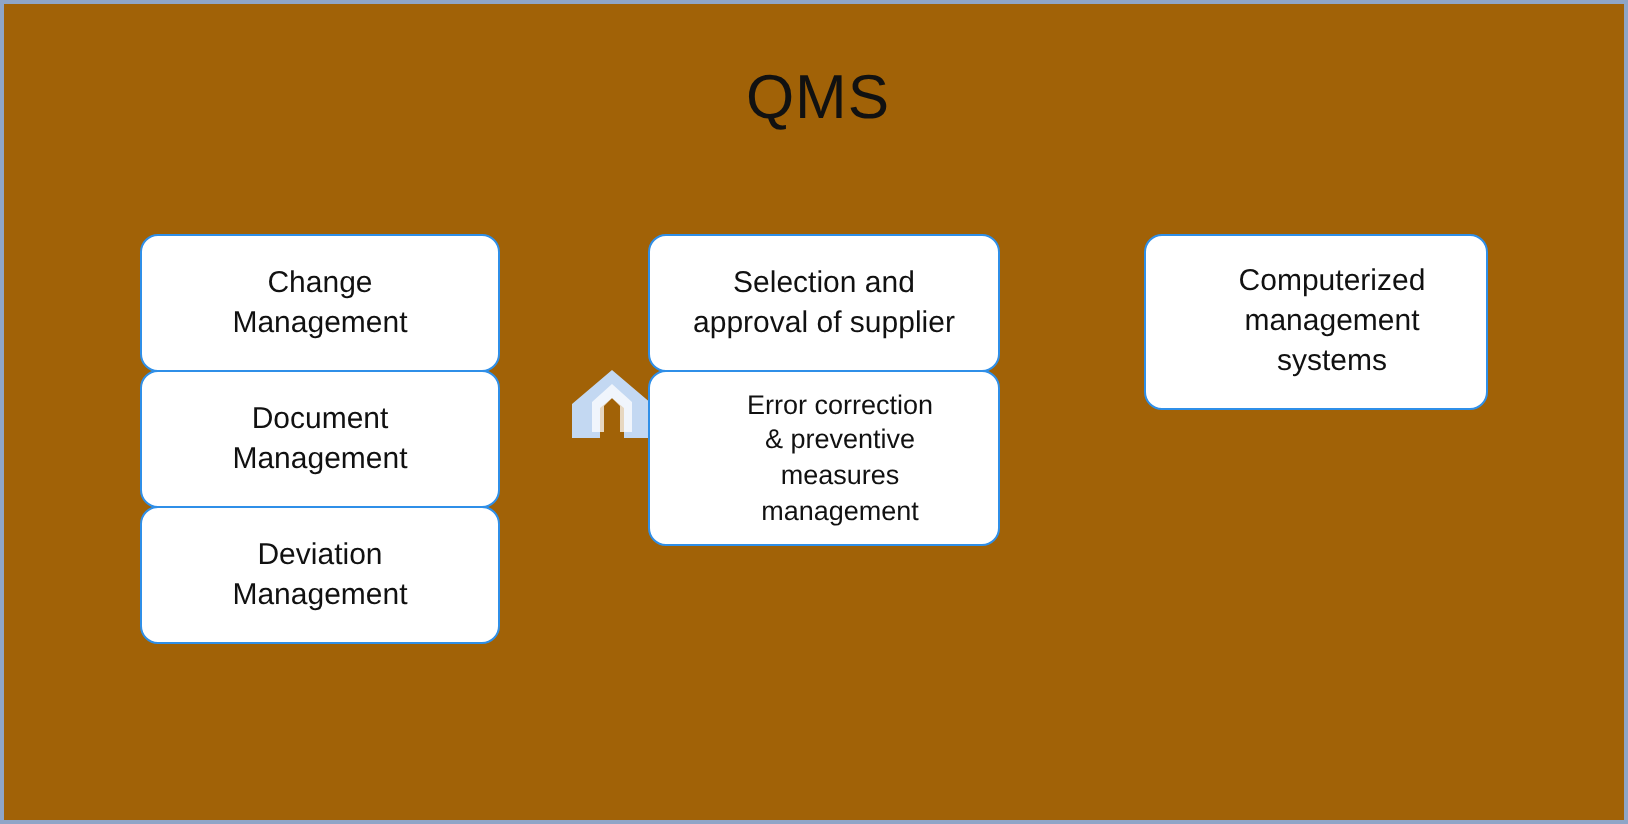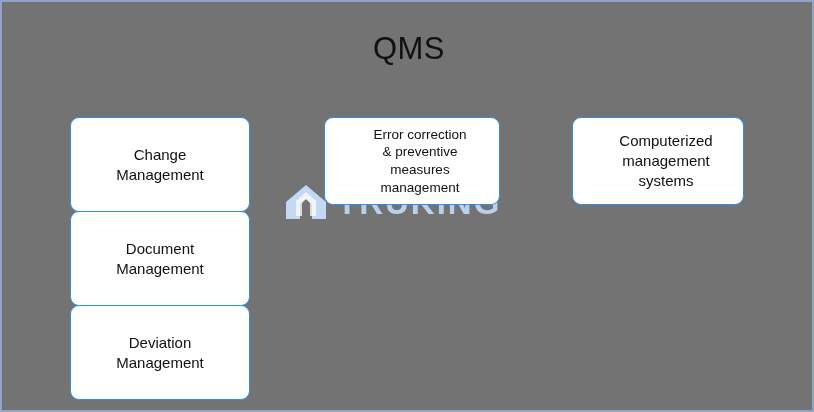--- a/index.html
+++ b/index.html
@@ -8,21 +8,21 @@
     background: #ffffff;
   }
   body {
     font-family: "Liberation Sans", sans-serif;
   }
   .canvas {
     position: relative;
     width: 814px;
     height: 412px;
     box-sizing: border-box;
-    background: #737373;
+    background: #a16207;
     border: 2px solid #8fa5c7;
     overflow: hidden;
   }
   .title {
     position: absolute;
     top: 30px;
     left: 0;
     width: 814px;
     text-align: center;
     font-size: 31px;
@@ -77,21 +77,21 @@
     justify-content: center;
     text-align: center;
     color: #111111;
     font-size: 15px;
     line-height: 1.32;
     padding: 4px 8px;
     position: relative;
   }
   .node + .node { margin-top: -1px; }
 
-  .h-tall  { height: 95px; }
+  .h-tall  { height: 69px; }
   .h-mid   { height: 88px; padding-left: 24px; }
 
   .node.small-text { font-size: 13.5px; line-height: 1.3; }
 </style>
 </head>
 <body>
 
 <div class="canvas">
 
   <div class="title">QMS</div>
@@ -112,20 +112,23 @@
     </div>
     <div class="node h-tall">
       <span>Document<br>Management</span>
     </div>
     <div class="node h-tall">
       <span>Deviation<br>Management</span>
     </div>
   </div>
 
   <div class="column col-2">
+    <div class="node h-tall">
+      <span>Selection and<br>approval of supplier</span>
+    </div>
     <div class="node h-mid small-text">
       <span>Error correction<br>&amp; preventive<br>measures<br>management</span>
     </div>
   </div>
 
   <div class="column col-3">
     <div class="node h-mid">
       <span>Computerized<br>management<br>systems</span>
     </div>
   </div>

